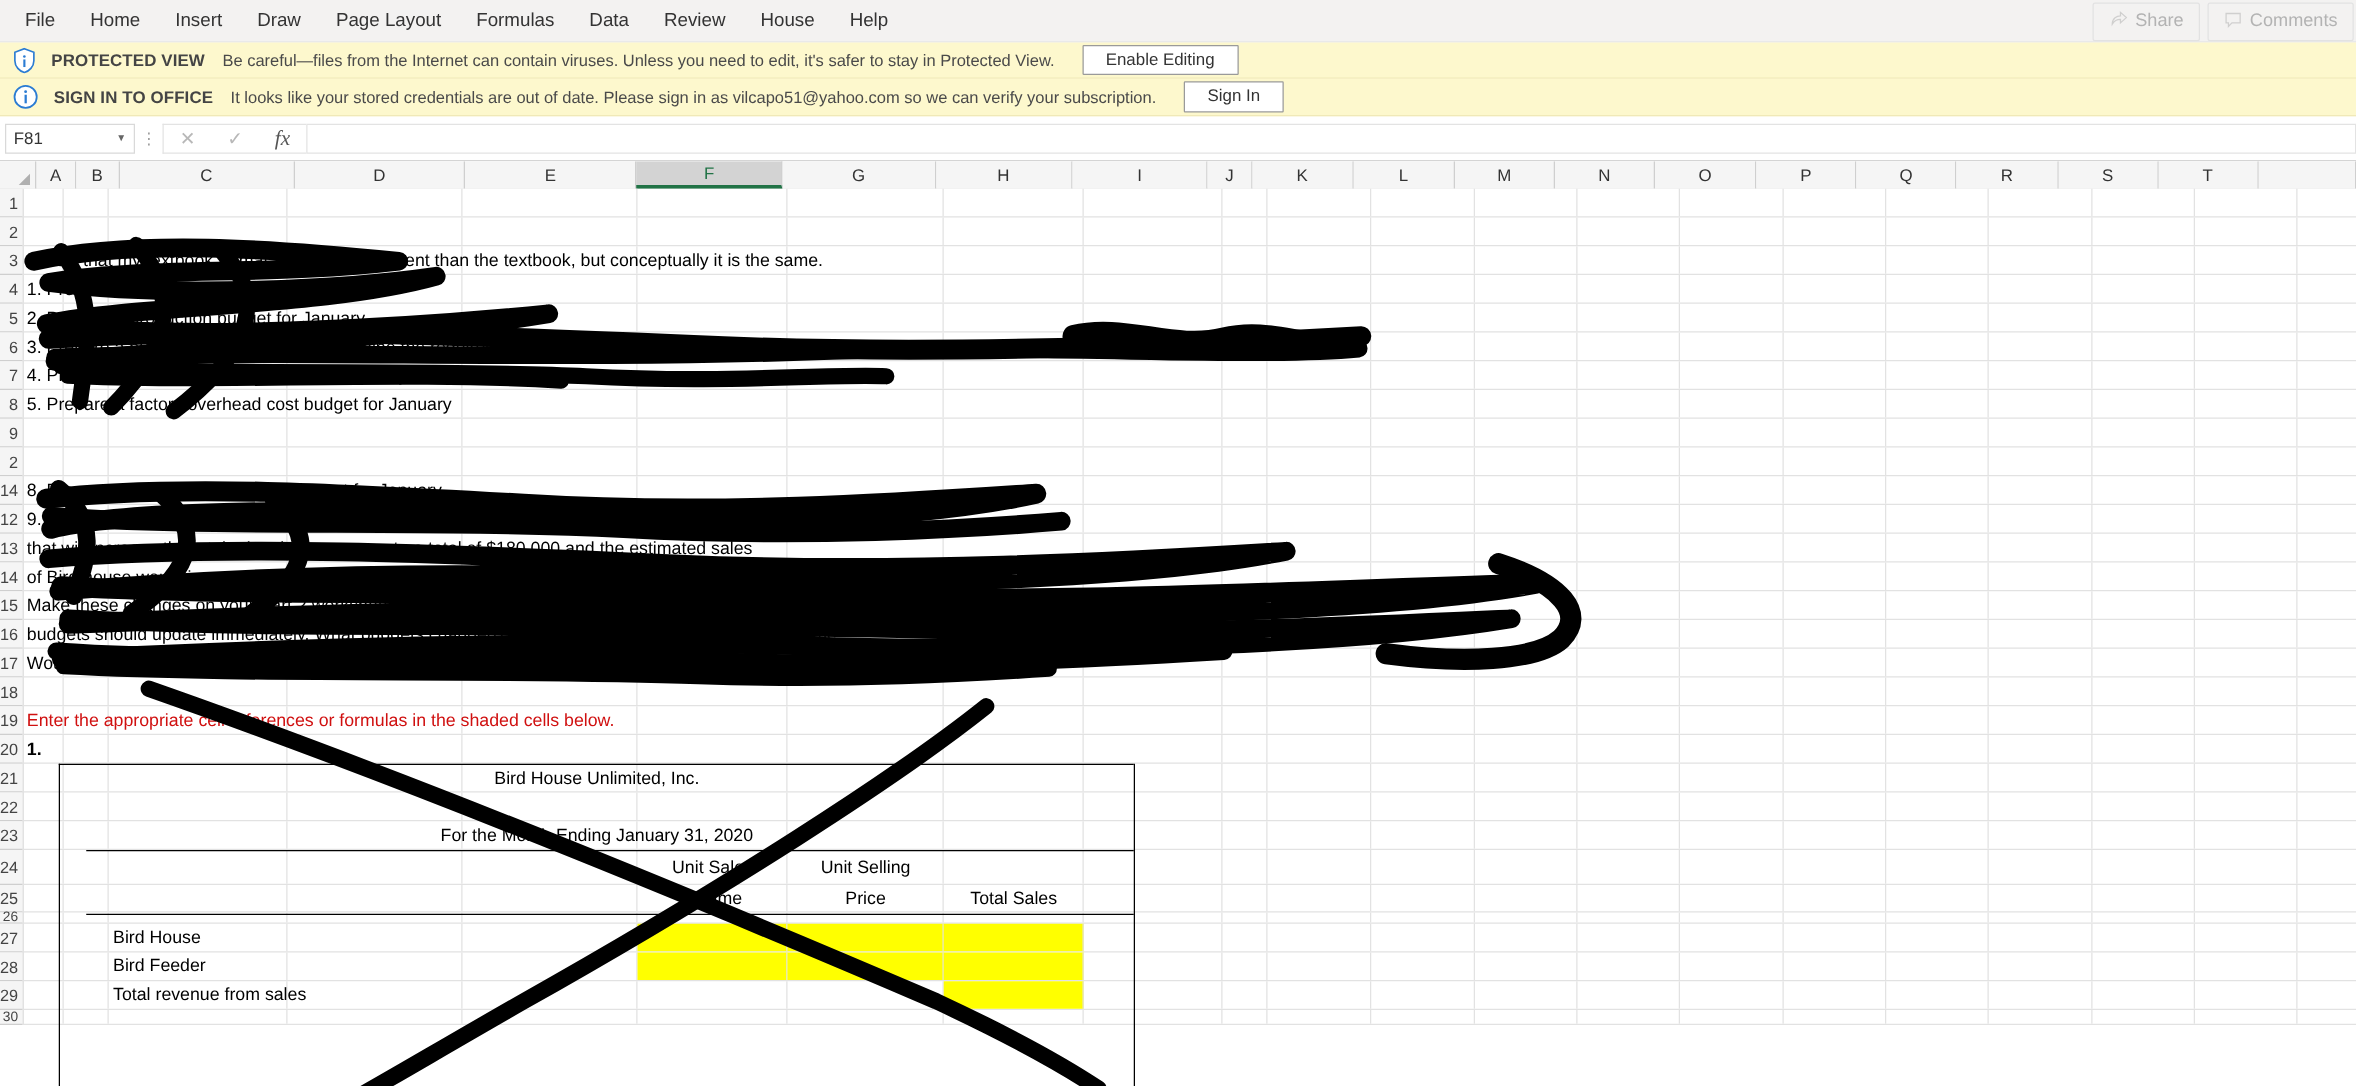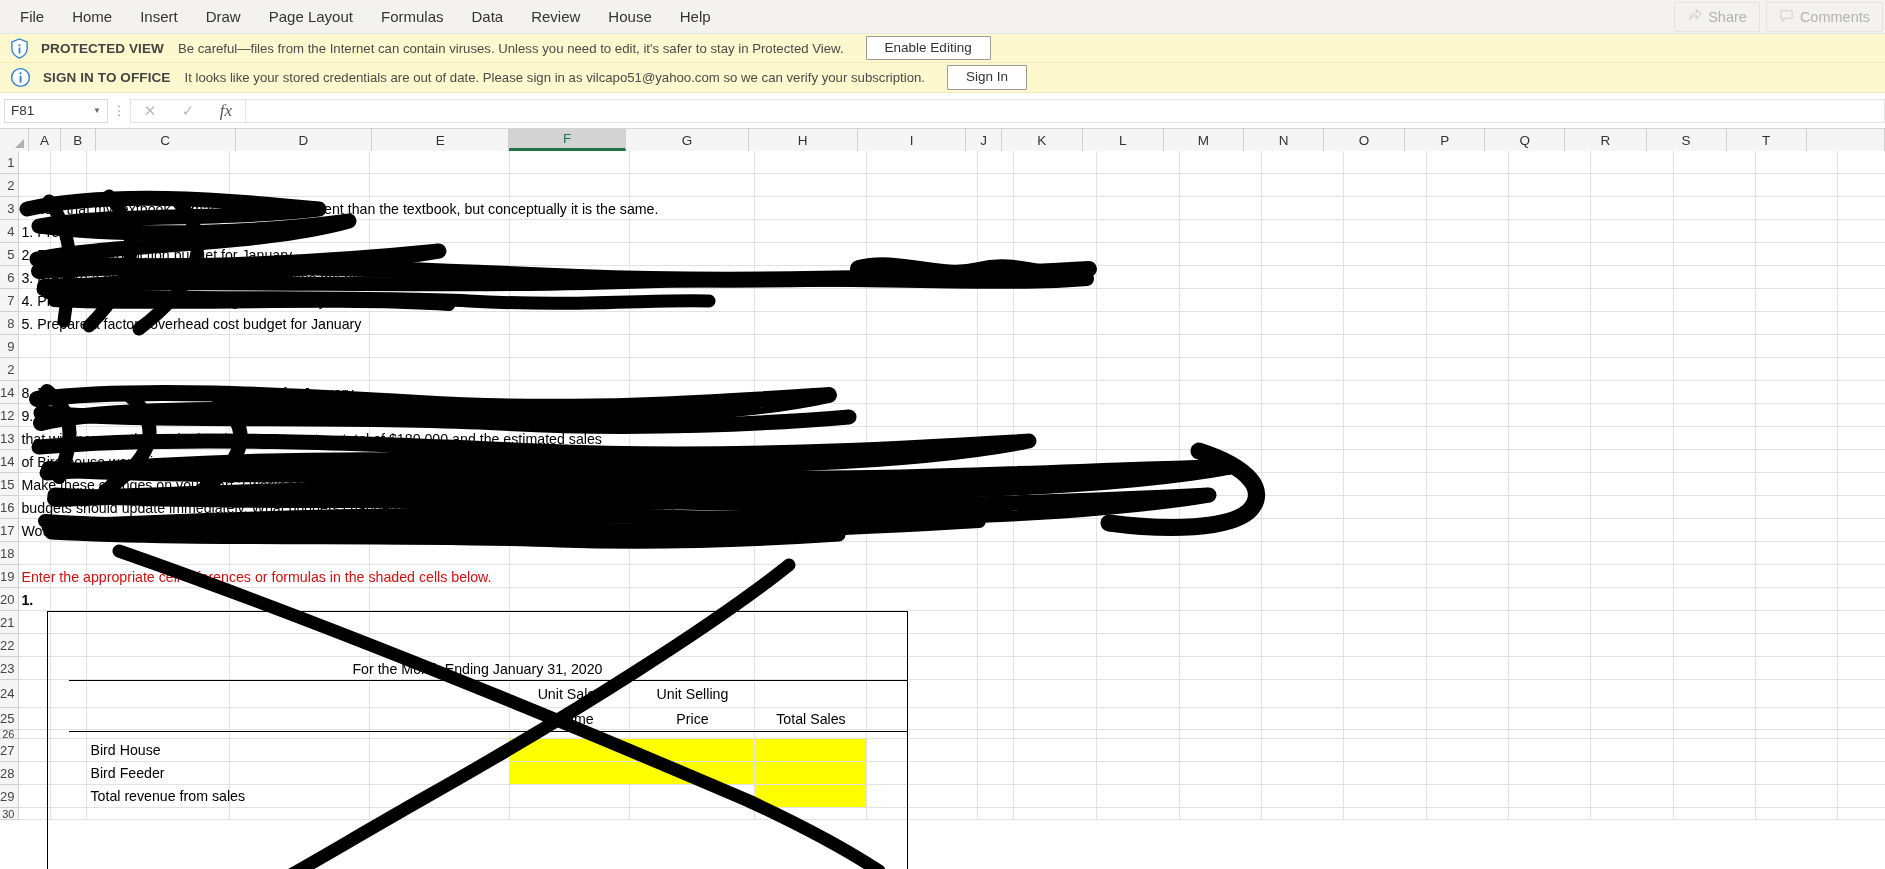--- a/index.html
+++ b/index.html
@@ -1045,20 +1045,21 @@
       <div class="ovtext" style="top:230px; height:23px">8.  Prepare a budgeted income statement for January.</div>
       <div class="ovtext" style="top:253px; height:23px">9.  What if management decides to make a new advertising campaign</div>
       <div class="ovtext" style="top:276px; height:23px">that will increase the total advertising expense to a total of $180,000 and the estimated sales</div>
       <div class="ovtext" style="top:299px; height:23px">of Bird house would increase to 36,000 units and Bird Feeders would increase to 29,000 units.</div>
       <div class="ovtext" style="top:322px; height:23px">Make these changes on your Part 2 worksheet, and if you have linked your data correctly to these budgets the</div>
       <div class="ovtext" style="top:345px; height:23px">budgets should update immediately.  What budgets changed?  What would be the new budgeted income?</div>
       <div class="ovtext" style="top:368px; height:23px">Would you recommend this advertising campaign? Why?</div>
       <div class="ovtext red" style="top:414px; height:23px">Enter the appropriate cell references or formulas in the shaded cells below.</div>
       <div class="ovtext bold" style="top:437px; height:23px">1.</div>
 
+      <div class="ovtext" style="top:460px; height:23px; left:28px; width:860px; justify-content:center">Bird House Unlimited, Inc.</div>
       <div class="ovtext" style="top:506px; height:23px; left:28px; width:860px; justify-content:center">For the Month Ending January 31, 2020</div>
 
       <div class="rule" style="left:28px; top:460px; width:860px"></div>
       <div class="rule" style="left:50px; top:529px; width:838px"></div>
       <div class="rule" style="left:50px; top:580px; width:838px"></div>
       <div class="vrule" style="left:28px; top:460px; height:310px"></div>
       <div class="vrule" style="left:888px; top:460px; height:310px"></div>
 
       <svg class="scribble" width="1855" height="740" viewBox="0 0 1855 740">
         <g fill="none" stroke="#000000" stroke-linecap="round" stroke-linejoin="round">

